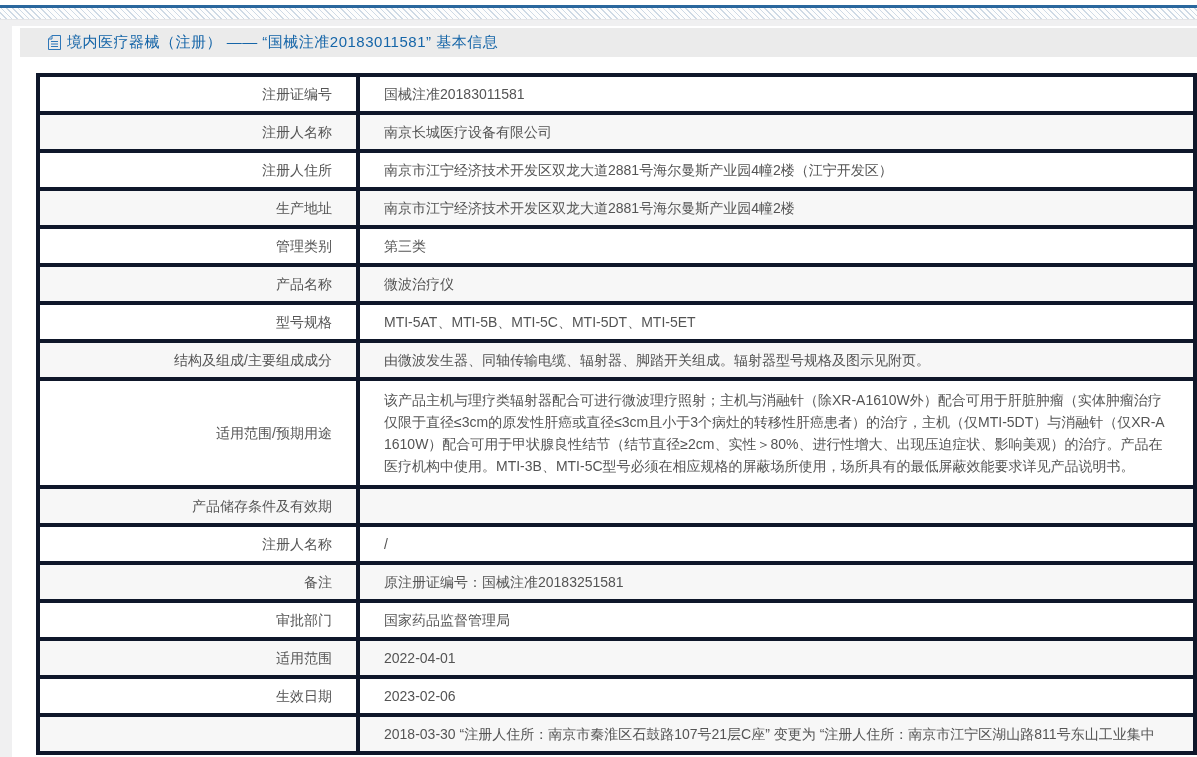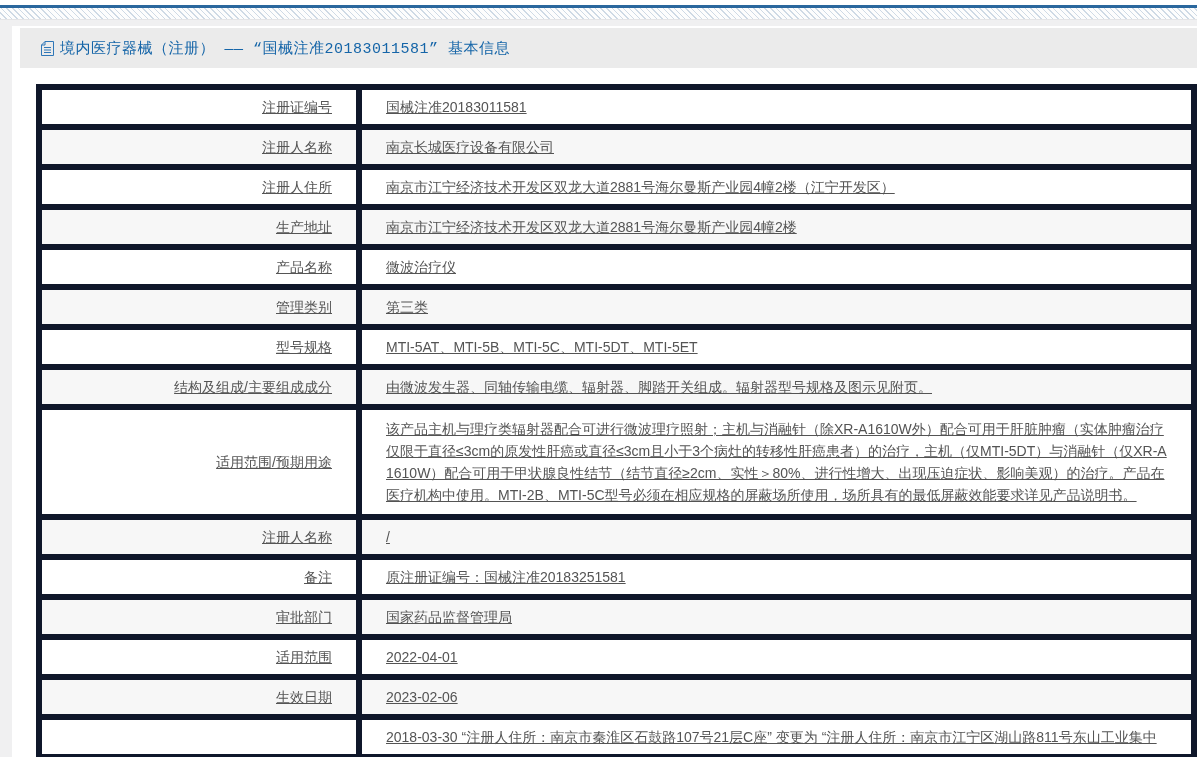--- a/index.html
+++ b/index.html
@@ -15,44 +15,42 @@
     background:#fdfdfd;
     background-image:repeating-linear-gradient(45deg,
       rgba(130,160,190,0.38) 0 1px, transparent 1px 4px);
     border-bottom:1px solid #e4e4e6;
   }
   .panel {
     position:absolute; left:12px; right:0; top:26px; bottom:-40px;
     background:#ffffff;
   }
   .panel-header {
-    margin-left:8px; margin-top:2px; height:40px;
+    margin-left:8px; margin-top:2px; height:29px;
     background:#ebebeb;
     display:flex; align-items:center;
-    padding-left:21px;
-    font-family:Liberation Mono, monospace;
+    padding-left:28px;
   }
   .doc-icon { display:inline-block; margin-right:6px; line-height:0; }
   .page-title {
     color:#1565a8; font-size:15px; letter-spacing:0.5px;
   }
   .info-table {
     margin-left:24px; margin-top:16px;
     width:calc(100% - 24px);
     border-collapse:collapse;
     table-layout:fixed;
     font-size:14px; color:#545454;
   }
   .info-table td {
-    border:6px solid #0f172a;
+    border:4px solid #0f172a;
     padding:8px 24px;
     line-height:18px;
     vertical-align:middle;
     background:#ffffff;
-    text-decoration:underline;
   }
   .info-table td.label-cell {
     width:320px;
     text-align:right;
     color:#555555;
   }
   .info-table td.value-cell { text-align:left; word-break:break-all; }
   .info-table tbody tr:nth-child(even) td { background:#f7f7f7; }
   .info-table tbody tr:nth-child(9) td.value-cell { line-height:22px; }
 </style>
@@ -89,38 +87,42 @@
       </tr>
       <tr>
         <td class="label-cell">注册人住所</td>
         <td class="value-cell">南京市江宁经济技术开发区双龙大道2881号海尔曼斯产业园4幢2楼（江宁开发区）</td>
       </tr>
       <tr>
         <td class="label-cell">生产地址</td>
         <td class="value-cell">南京市江宁经济技术开发区双龙大道2881号海尔曼斯产业园4幢2楼</td>
       </tr>
       <tr>
+        <td class="label-cell">管理类别</td>
+        <td class="value-cell">第三类</td>
+      </tr>
+      <tr>
         <td class="label-cell">产品名称</td>
         <td class="value-cell">微波治疗仪</td>
-      </tr>
-      <tr>
-        <td class="label-cell">管理类别</td>
-        <td class="value-cell">第三类</td>
       </tr>
       <tr>
         <td class="label-cell">型号规格</td>
         <td class="value-cell">MTI-5AT、MTI-5B、MTI-5C、MTI-5DT、MTI-5ET</td>
       </tr>
       <tr>
         <td class="label-cell">结构及组成/主要组成成分</td>
         <td class="value-cell">由微波发生器、同轴传输电缆、辐射器、脚踏开关组成。辐射器型号规格及图示见附页。</td>
       </tr>
       <tr>
         <td class="label-cell">适用范围/预期用途</td>
-        <td class="value-cell">该产品主机与理疗类辐射器配合可进行微波理疗照射；主机与消融针（除XR-A1610W外）配合可用于肝脏肿瘤（实体肿瘤治疗仅限于直径≤3cm的原发性肝癌或直径≤3cm且小于3个病灶的转移性肝癌患者）的治疗，主机（仅MTI-5DT）与消融针（仅XR-A1610W）配合可用于甲状腺良性结节（结节直径≥2cm、实性＞80%、进行性增大、出现压迫症状、影响美观）的治疗。产品在医疗机构中使用。MTI-2B、MTI-5C型号必须在相应规格的屏蔽场所使用，场所具有的最低屏蔽效能要求详见产品说明书。</td>
+        <td class="value-cell">该产品主机与理疗类辐射器配合可进行微波理疗照射；主机与消融针（除XR-A1610W外）配合可用于肝脏肿瘤（实体肿瘤治疗仅限于直径≤3cm的原发性肝癌或直径≤3cm且小于3个病灶的转移性肝癌患者）的治疗，主机（仅MTI-5DT）与消融针（仅XR-A1610W）配合可用于甲状腺良性结节（结节直径≥2cm、实性＞80%、进行性增大、出现压迫症状、影响美观）的治疗。产品在医疗机构中使用。MTI-3B、MTI-5C型号必须在相应规格的屏蔽场所使用，场所具有的最低屏蔽效能要求详见产品说明书。</td>
+      </tr>
+      <tr>
+        <td class="label-cell">产品储存条件及有效期</td>
+        <td class="value-cell"></td>
       </tr>
       <tr>
         <td class="label-cell">注册人名称</td>
         <td class="value-cell">/</td>
       </tr>
       <tr>
         <td class="label-cell">备注</td>
         <td class="value-cell">原注册证编号：国械注准20183251581</td>
       </tr>
       <tr>

